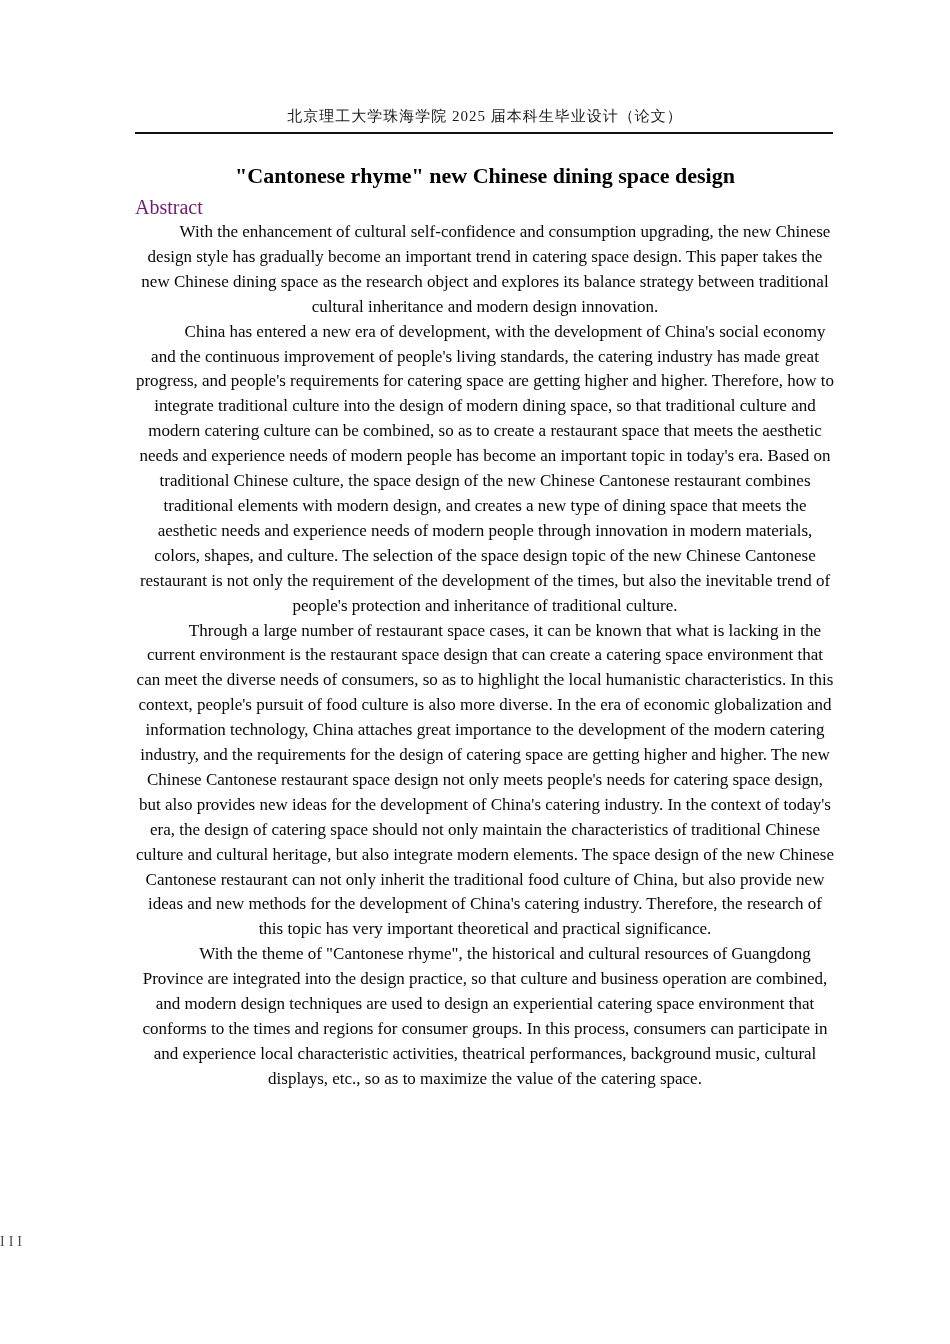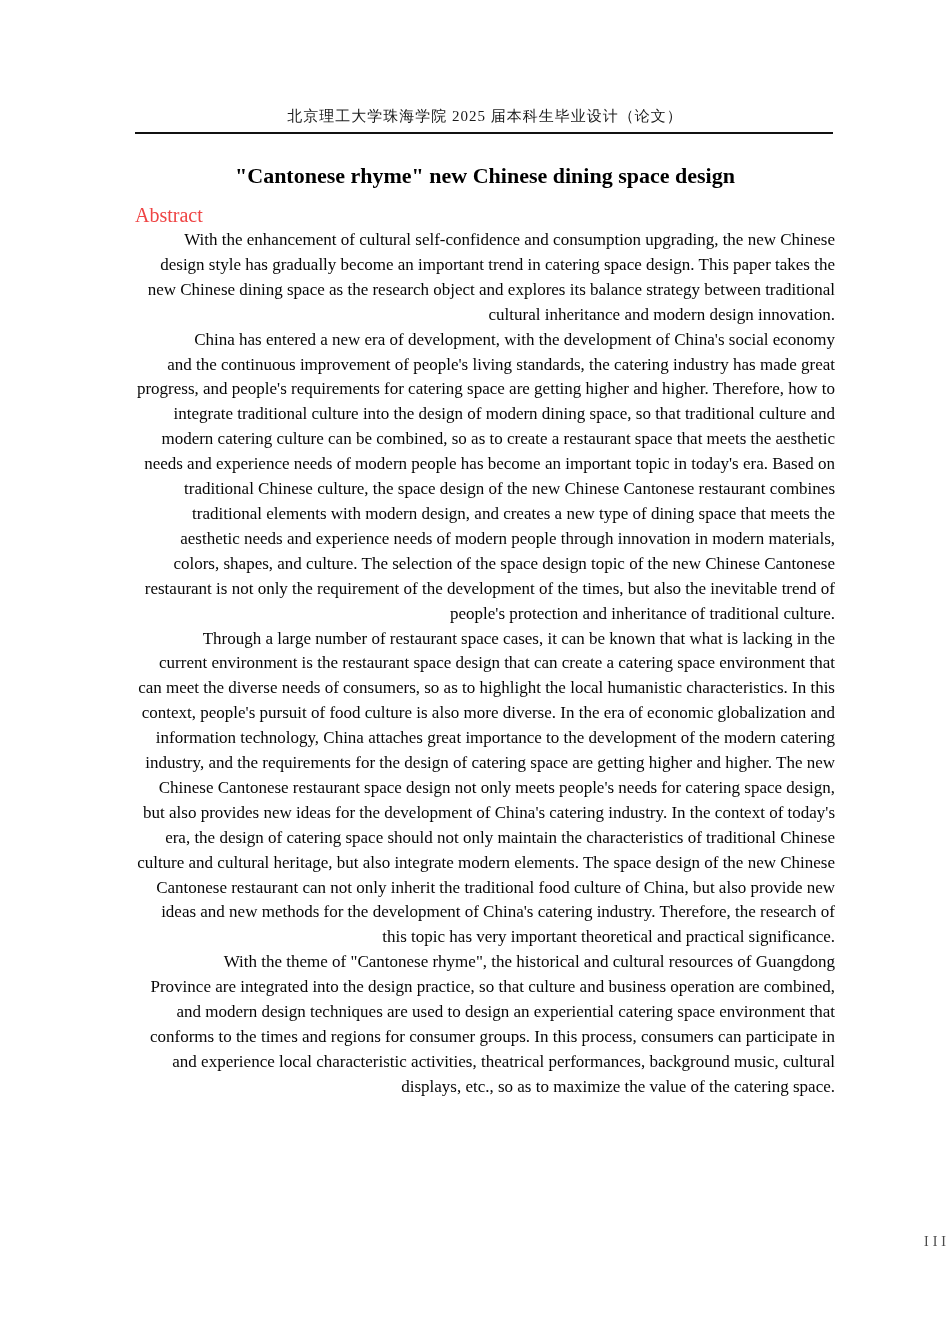--- a/index.html
+++ b/index.html
@@ -35,39 +35,39 @@
   }
   .doc-title {
     margin-top: 28px;
     text-align: center;
     font-size: 22px;
     font-weight: bold;
     line-height: 28px;
     color: #000000;
   }
   .section-heading {
-    margin-top: 12px;
+    margin-top: 4px;
     font-size: 20px;
     font-weight: normal;
     line-height: 26px;
-    color: #ef4444;
+    color: #701a75;
   }
   .body-text p {
     font-size: 17px;
     line-height: 24.9px;
     text-indent: 40px;
-    text-align: right;
+    text-align: center;
     color: #060606;
   }
   .doc-footer {
     position: absolute;
     left: 0;
     top: 1234px;
     width: 950px;
-    text-align: right;
+    text-align: left;
     font-size: 14px;
     letter-spacing: 4px;
     color: #4a4a4a;
   }
 </style>
 </head>
 <body>
 
 <div class="page">
   <div class="content">

